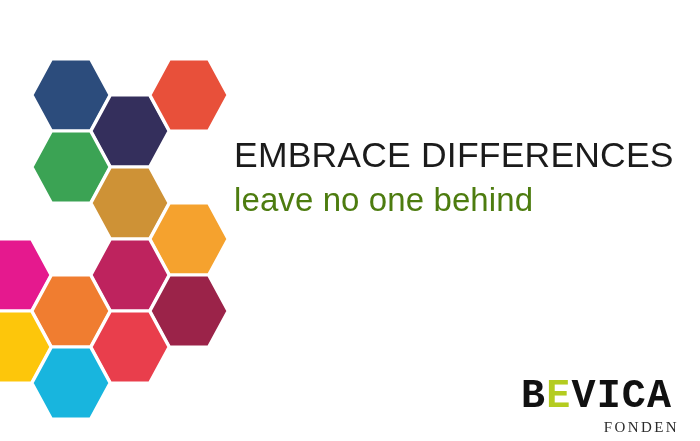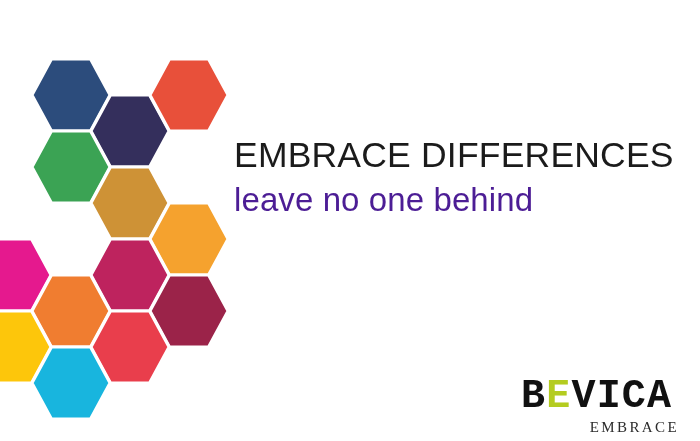--- a/index.html
+++ b/index.html
@@ -54,21 +54,21 @@
     letter-spacing: 0.2px;
     color: #1b1b1b;
     white-space: nowrap;
   }
   #headline-secondary {
     font-family: "Liberation Sans", sans-serif;
     font-size: 33px;
     line-height: 1.12;
     font-weight: 400;
     letter-spacing: 0.1px;
-    color: #4c1d95;
+    color: #4d7c0f;
     margin-top: 8px;
     white-space: nowrap;
   }
 
   
   #logo {
     position: absolute;
     left: 521px;
     top: 377px;
     width: 160px;
@@ -123,16 +123,16 @@
     </svg>
   </div>
 
   <div id="headline-block">
     <div id="headline-primary">EMBRACE DIFFERENCES</div>
     <div id="headline-secondary">leave no one behind</div>
   </div>
 
   <div id="logo">
     <div id="logo-wordmark"><span>B</span><span class="accent">E</span><span>VICA</span></div>
-    <div id="logo-subtitle">EMBRACE</div>
+    <div id="logo-subtitle">FONDEN</div>
   </div>
 
 </div>
 
 </body></html>

